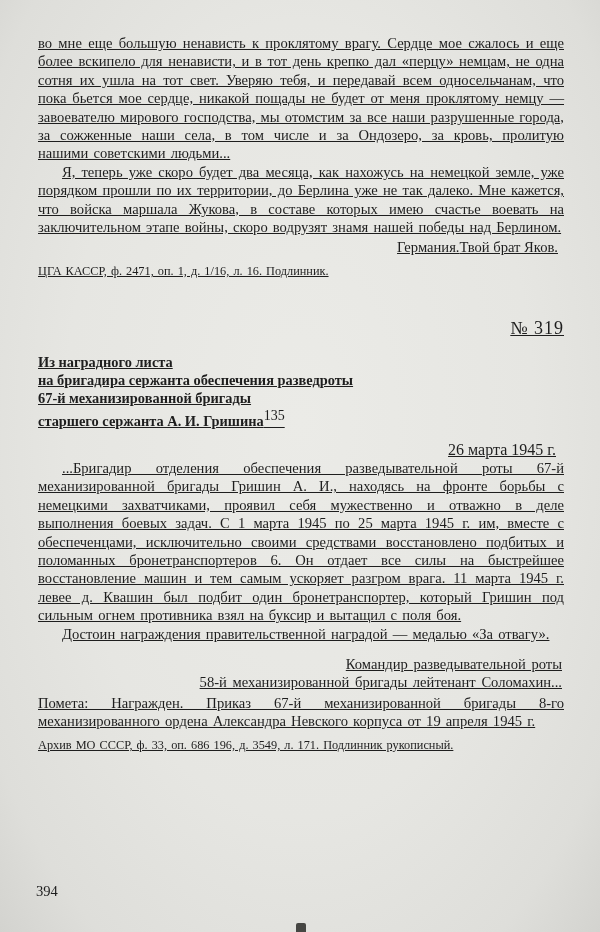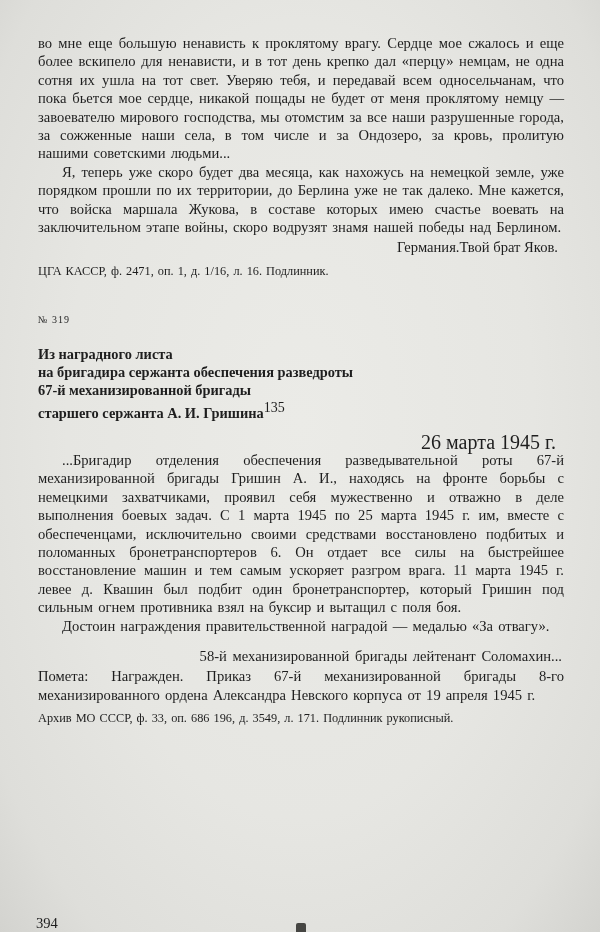--- a/index.html
+++ b/index.html
@@ -14,20 +14,21 @@
     margin: 0 auto;
     box-sizing: border-box;
     padding: 34px 36px 0 38px;
     background:
       radial-gradient(ellipse at 50% 45%, #ebebe7 0%, #e6e6e2 55%, #dededa 85%, #d3d3cf 100%);
     color: #1e1e1e;
     font-family: "Liberation Serif", "DejaVu Serif", serif;
     font-size: 14.6px;
     line-height: 18.4px;
     overflow: hidden;
+    text-decoration: underline;
   }
   p { margin: 0; }
   .para {
     text-align: justify;
     word-spacing: 1.5px;
   }
   .indent { text-indent: 24px; }
   .signoff {
     display: flex;
     justify-content: flex-end;
@@ -36,55 +37,55 @@
     margin-top: 2px;
   }
   .archive {
     font-size: 12.3px;
     line-height: 15.5px;
     margin-top: 7px;
     text-align: justify;
     word-spacing: 1px;
   }
   .doc-number {
-    text-align: left;
-    margin-top: 32px;
-    font-size: 10px;
+    text-align: right;
+    margin-top: 40px;
+    font-size: 18px;
     letter-spacing: 1px;
   }
   .title {
     font-weight: bold;
     margin-top: 15px;
     font-size: 14.4px;
     line-height: 18px;
   }
   .title sup {
     font-weight: normal;
     font-size: 14px;
   }
   .date {
     text-align: right;
     margin-top: 11px;
     padding-right: 8px;
-    font-size: 20px;
+    font-size: 16px;
   }
   .body-para { margin-top: 0; }
   .sig {
     text-align: right;
     margin-top: 12px;
     padding-right: 2px;
     word-spacing: 2px;
   }
   .note {
     margin-top: 2px;
   }
   .page-number {
     position: absolute;
     left: 36px;
-    bottom: 0;
+    bottom: 32px;
     font-size: 14.6px;
   }
   .scan-artifact {
     position: absolute;
     left: 296px;
     bottom: 0;
     width: 10px;
     height: 9px;
     background: #2a2a28;
     border-radius: 2px 2px 0 0;
@@ -116,20 +117,21 @@
     <div><span>старшего сержанта А. И. Гришина</span><sup>135</sup></div>
   </div>
 
   <div class="date">26 марта 1945 г.</div>
 
   <p class="para indent body-para">...Бригадир отделения обеспечения разведывательной роты 67-й механизированной бригады Гришин А. И., находясь на фронте борьбы с немецкими захватчиками, проявил себя мужественно и отважно в деле выполнения боевых задач. С 1 марта 1945 по 25 марта 1945 г. им, вместе с обеспеченцами, исключительно своими средствами восстановлено подбитых и поломанных бронетранспортеров 6. Он отдает все силы на быстрейшее восстановление машин и тем самым ускоряет разгром врага. 11 марта 1945 г. левее д. Квашин был подбит один бронетранспортер, который Гришин под сильным огнем противника взял на буксир и вытащил с поля боя.</p>
 
   <p class="para indent body-para">Достоин награждения правительственной наградой — медалью «За отвагу».</p>
 
   <div class="sig">
+    <div>Командир разведывательной роты</div>
     <div>58-й механизированной бригады лейтенант Соломахин...</div>
   </div>
 
   <p class="para note">Помета: Награжден. Приказ 67-й механизированной бригады 8-го механизированного ордена Александра Невского корпуса от 19 апреля 1945 г.</p>
 
   <p class="archive">Архив МО СССР, ф. 33, оп. 686 196, д. 3549, л. 171. Подлинник рукописный.</p>
 
   <div class="page-number">394</div>
 
   <div class="scan-artifact"></div>

